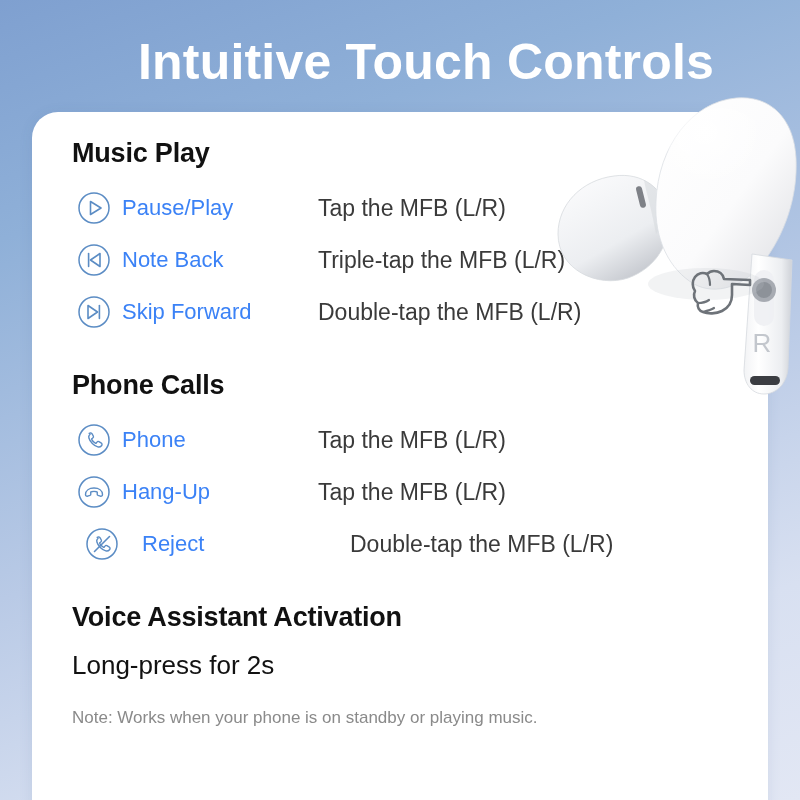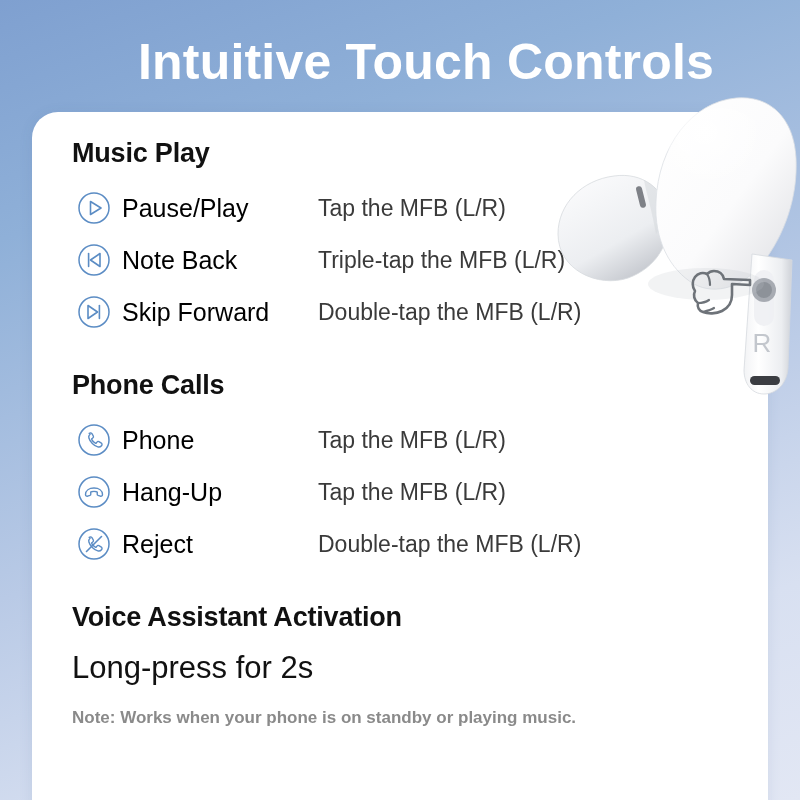--- a/index.html
+++ b/index.html
@@ -64,70 +64,70 @@
   }
   .row .icon-wrap {
     width: 36px;
     height: 36px;
     flex: 0 0 36px;
     display: flex;
     align-items: center;
     justify-content: center;
   }
   .row .label {
-    font-size: 25px;
-    color: #000000;
+    font-size: 22px;
+    color: #3b82f6;
     font-weight: 500;
     white-space: nowrap;
     margin-left: 10px;
     width: 196px;
   }
   .row .action {
     font-size: 23px;
     color: #3a3a3a;
     font-weight: 400;
     white-space: nowrap;
   }
 
   .r-m1 { left: 44px; top: 74px; }
   .r-m2 { left: 44px; top: 126px; }
   .r-m3 { left: 44px; top: 178px; }
   .r-p1 { left: 44px; top: 306px; }
   .r-p2 { left: 44px; top: 358px; }
-  .r-p3 { left: 44px; top: 410px; }
+  .r-p3 { left: 52px; top: 410px; gap: 12px; }
 
   
   .voice-line {
     position: absolute;
     left: 40px;
     top: 538px;
     display: flex;
     align-items: baseline;
   }
   .voice-line .vtext {
-    font-size: 31px;
+    font-size: 26px;
     color: #111111;
     font-weight: 400;
     white-space: nowrap;
     width: 246px;
   }
   .voice-line .vaction {
     font-size: 24px;
     color: #3a3a3a;
     font-weight: 300;
     white-space: nowrap;
   }
 
   .note {
     position: absolute;
     left: 40px;
     top: 596px;
     font-size: 17px;
     color: #8a8a8a;
-    font-weight: 700;
+    font-weight: 400;
     white-space: nowrap;
   }
 
   
   .earbud {
     position: absolute;
     left: 556px;
     top: 84px;
     width: 244px;
     height: 320px;

